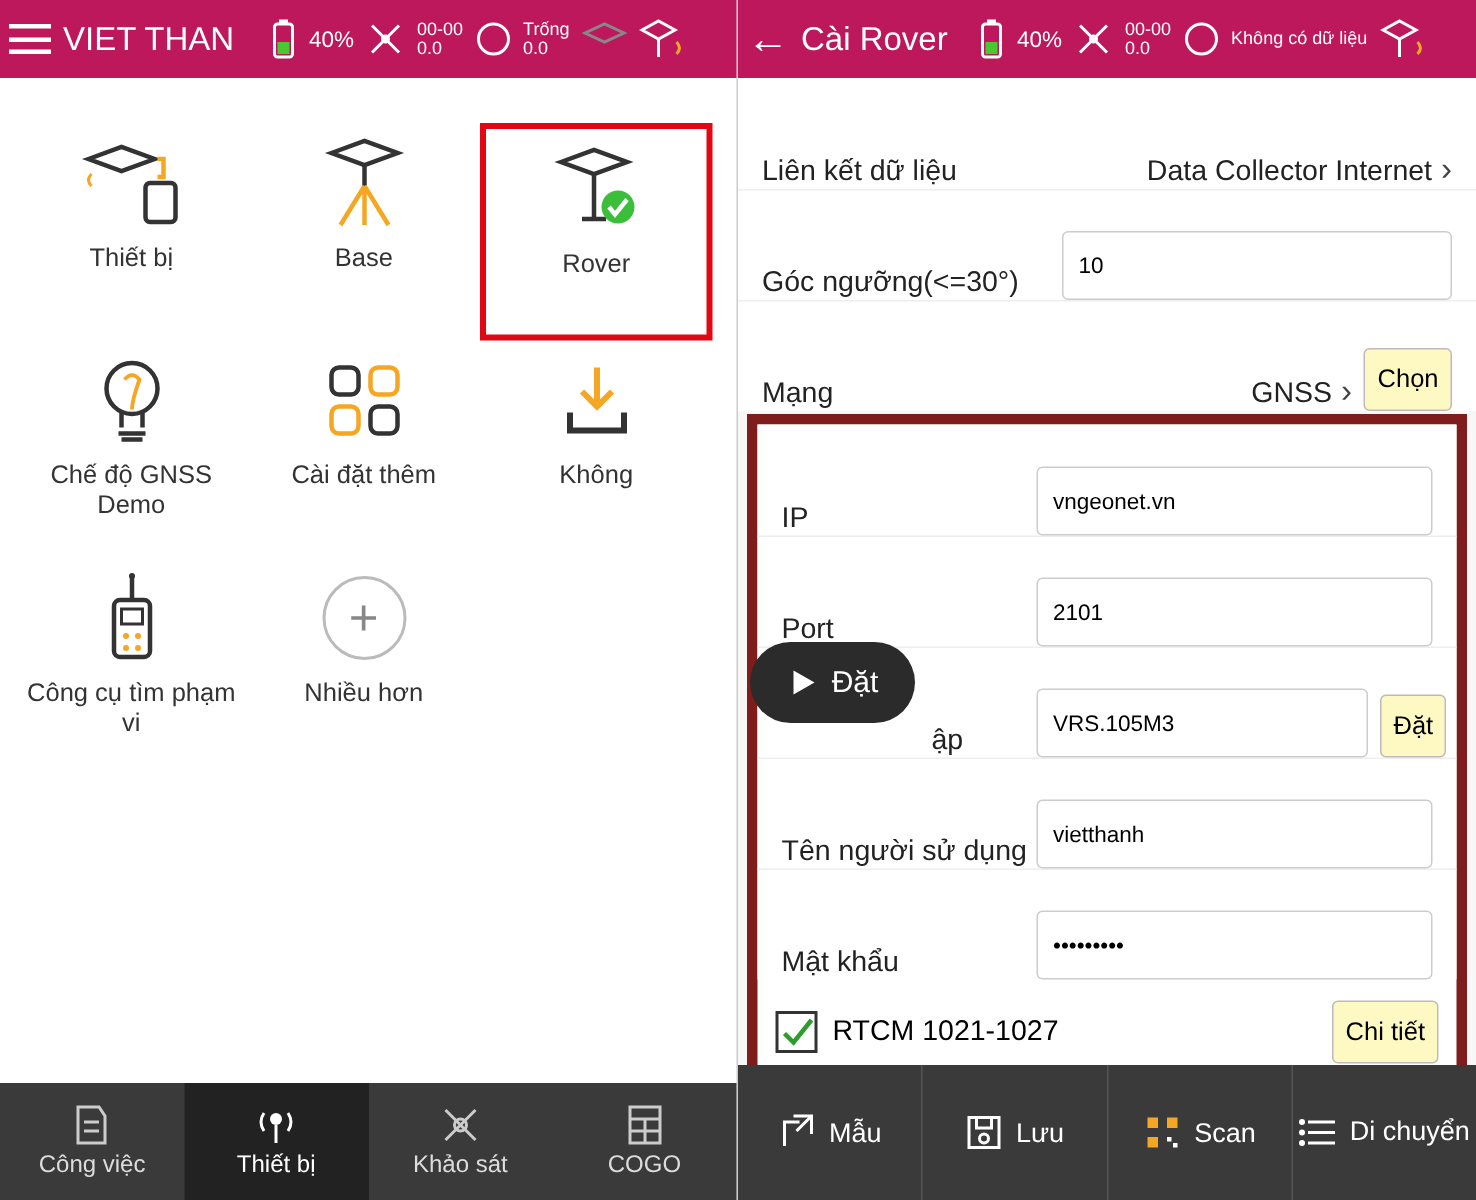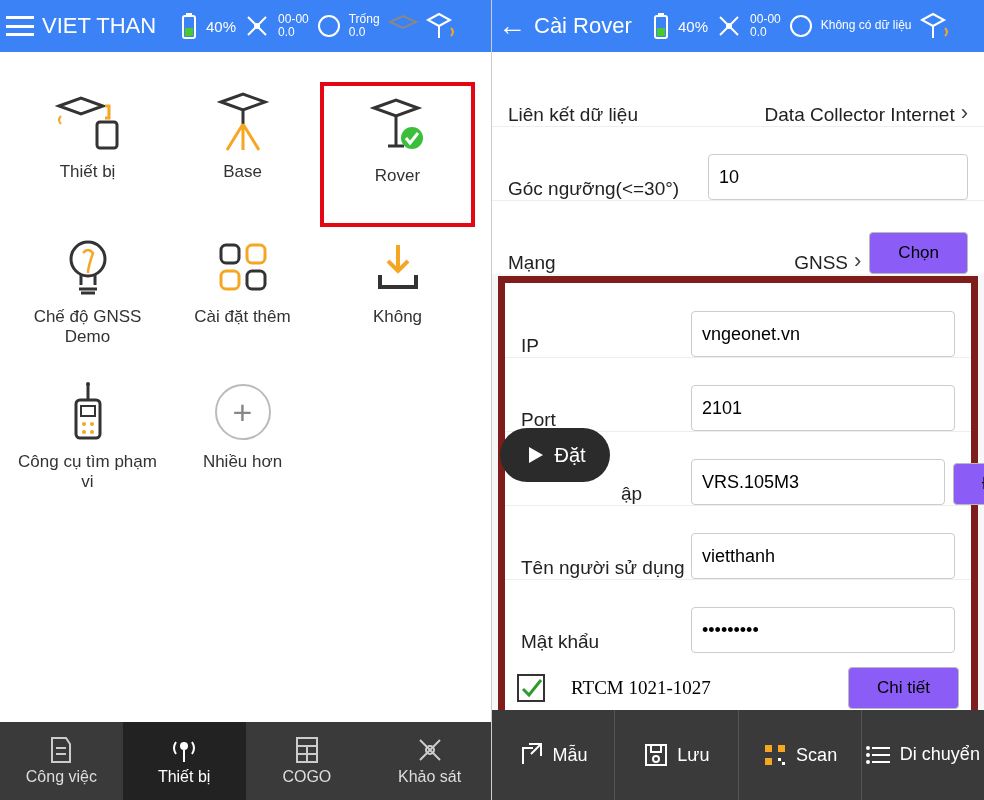--- a/index.html
+++ b/index.html
@@ -9,21 +9,21 @@
     width: 984px;
     height: 800px;
     display: flex;
   }
   .pane { width: 492px; height: 800px; display: flex; flex-direction: column; position: relative; }
   .pane-left { border-right: 1px solid #ccc; }
 
   
   .statusbar {
     height: 52px;
-    background: #3b82f6;
+    background: #be185d;
     color: #fff;
     display: flex;
     align-items: center;
     padding: 0 6px;
     gap: 8px;
     font-size: 15px;
   }
   .statusbar .title { font-size: 22px; font-weight: 500; white-space: nowrap; overflow: hidden; }
   .statusbar svg { flex-shrink: 0; }
   .stat-col { display: flex; flex-direction: column; align-items: flex-start; font-size: 12px; line-height: 1.1; }
@@ -58,26 +58,26 @@
   
   .form-area { flex:1; overflow:hidden; background:#f7f7f7; }
   .form-row {
     display:flex; align-items:flex-end; padding: 0 16px;
     height: 74px; background:#fff; font-size:19px; color:#222;
   }
   .form-row + .form-row { border-top:1px solid #eee;}
   .form-row .label { flex:0 0 170px; }
   .form-row .valueR { flex:1; text-align:right; }
   .form-row input {
-    flex:1; height:46px; border:1px solid #ccc; border-radius:4px; padding:0 10px; font-size:18px;
+    flex:1; height:46px; border:1px solid #ccc; border-radius:4px; padding:0 10px; font-size:15px;
   }
   .chev { font-size:22px; color:#444; margin-left:6px;}
   .smallbtn {
-    border:1px solid #bbb; border-radius:4px; background:#8b5cf6;
-    padding:10px 28px; font-size:17px; cursor:pointer; margin-left:8px;
+    border:1px solid #bbb; border-radius:4px; background:#fef9c3;
+    padding:10px 8px; font-size:17px; cursor:pointer; margin-left:8px;
   }
   .redbox { border: 7px solid #7f1d1d; margin:2px 6px 0 6px; background:#fff;}
 
   
   .fab {
     position:absolute; left:500px; top:428px;
     background:#2b2b2b; color:#fff; border-radius:30px;
     height:54px; width:110px; display:flex; align-items:center; justify-content:center;
     font-size:20px; gap:8px; z-index:5;
   }
@@ -93,21 +93,21 @@
   .hamburger span{height:3px;background:#fff;}
 
   .backarr { font-size:28px; font-weight:300;}
 
   .plus-circle{
     width:56px;height:56px;border:2px solid #bbb;border-radius:50%;
     display:flex;align-items:center;justify-content:center;color:#888;font-size:34px;font-weight:300;
   }
 
   .check-row { display:flex; align-items:center; padding:14px 12px; font-size:19px; justify-content:space-between;}
-  .checkwrap{display:flex;align-items:center;gap:26px;font-family:Liberation Serif, serif;}
+  .checkwrap{display:flex;align-items:center;gap:10px;}
   .checkbox{
     width:28px;height:28px;border:2px solid #333;display:flex;align-items:center;justify-content:center;
   }
   .checkbox svg{stroke:#2e9b2e;}
 </style>
 </head>
 <body>
 
 <div class="pane pane-left">
   <div class="statusbar">
@@ -252,34 +252,34 @@
     </div>
     <div class="navitem active">
       <svg width="28" height="28" viewBox="0 0 28 28">
           <circle cx="14" cy="10" r="4" fill="#fff"></circle>
           <path d="M6 6 Q2 12 6 18 M22 6 Q26 12 22 18" stroke="#fff" stroke-width="2" fill="none"></path>
           <line x1="14" y1="14" x2="14" y2="26" stroke="#fff" stroke-width="2"></line>
         </svg>
       <span>Thiết bị</span>
     </div>
     <div class="navitem">
+      <svg width="28" height="28" viewBox="0 0 28 28">
+          <path d="M4 24 L24 4 M4 4 L24 24" stroke="#ccc" stroke-width="2"></path>
+          <circle cx="14" cy="14" r="4" fill="none" stroke="#ccc" stroke-width="2"></circle>
+        </svg>
+      <span>Khảo sát</span>
+    </div>
+    <div class="navitem">
       <svg width="24" height="28" viewBox="0 0 24 28">
           <rect x="2" y="2" width="20" height="24" fill="none" stroke="#ccc" stroke-width="2"></rect>
           <line x1="2" y1="10" x2="22" y2="10" stroke="#ccc" stroke-width="2"></line>
           <line x1="12" y1="10" x2="12" y2="26" stroke="#ccc" stroke-width="2"></line>
           <line x1="2" y1="18" x2="22" y2="18" stroke="#ccc" stroke-width="2"></line>
         </svg>
       <span>COGO</span>
-    </div>
-    <div class="navitem">
-      <svg width="28" height="28" viewBox="0 0 28 28">
-          <path d="M4 24 L24 4 M4 4 L24 24" stroke="#ccc" stroke-width="2"></path>
-          <circle cx="14" cy="14" r="4" fill="none" stroke="#ccc" stroke-width="2"></circle>
-        </svg>
-      <span>Khảo sát</span>
     </div>
   </div>
 </div>
 
 <div class="pane">
   <div class="statusbar">
     <span class="backarr">←</span>
     <div class="title" style="width:110px">Cài Rover</div>
     <svg width="18" height="28" viewBox="0 0 18 28">
         <rect x="3" y="4" width="12" height="22" rx="2" fill="none" stroke="#fff" stroke-width="2"></rect>

